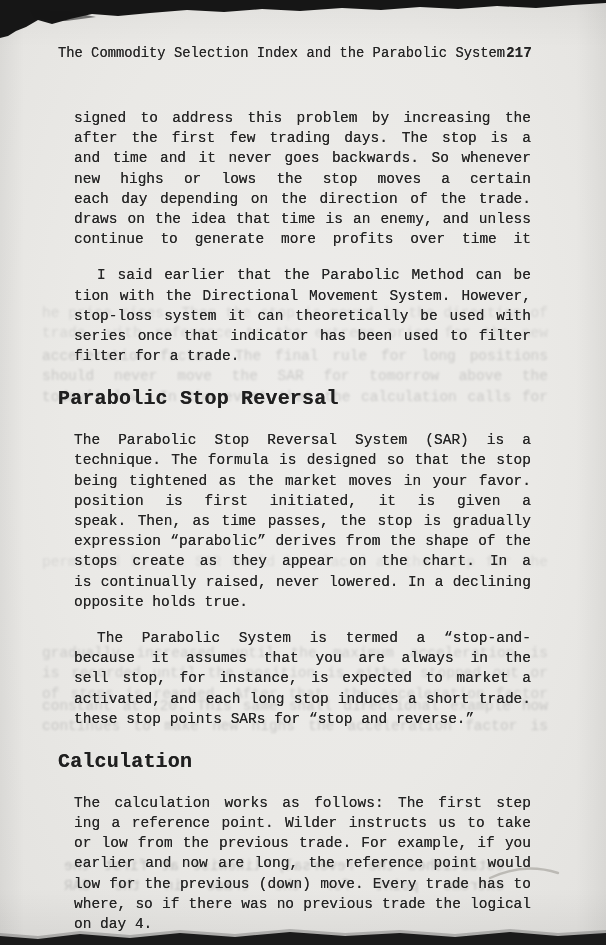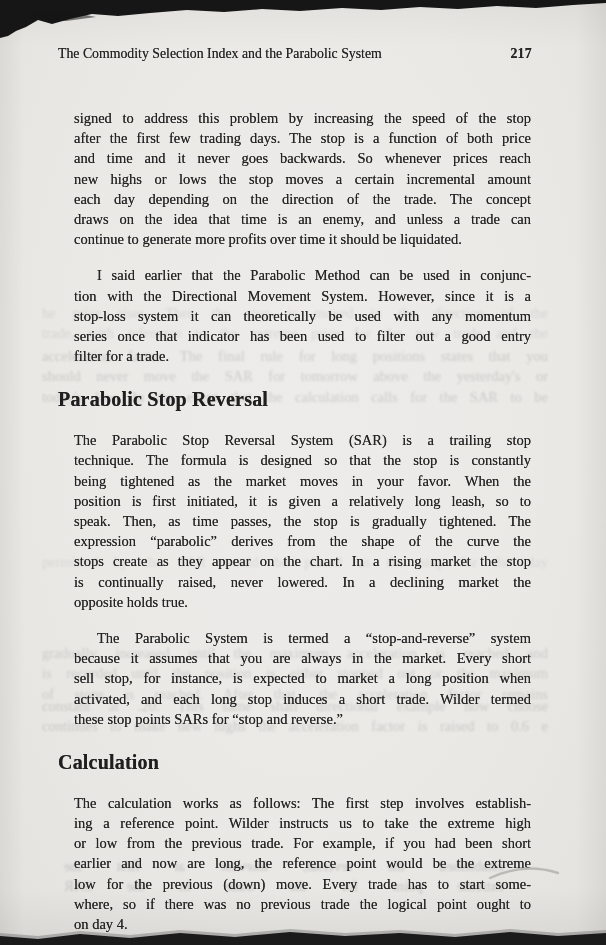--- a/index.html
+++ b/index.html
@@ -1,21 +1,21 @@
 <!DOCTYPE html>
 <html><head>
 <meta charset="utf-8">
 <style>
   html, body { margin: 0; padding: 0; background: #555; }
   .page {
     position: relative;
     width: 606px;
     height: 945px;
     overflow: hidden;
-    font-family: Liberation Serif, serif;
+    font-family: Liberation Mono, monospace;
     background:
       linear-gradient(90deg, rgba(0,0,0,0.05) 0%, rgba(0,0,0,0) 4%, rgba(0,0,0,0) 95%, rgba(0,0,0,0.05) 100%),
       linear-gradient(180deg, rgba(0,0,0,0.04) 0%, rgba(0,0,0,0) 5%, rgba(0,0,0,0) 94%, rgba(0,0,0,0.06) 100%),
       radial-gradient(ellipse at 50% 42%, #edecea 0%, #eae9e6 55%, #e3e2df 100%);
   }
 
   
   .scan-edge { position: absolute; left: 0; z-index: 6; display: block; }
   .scan-edge.top { top: 0; }
   .scan-edge.bottom { bottom: 0; }

